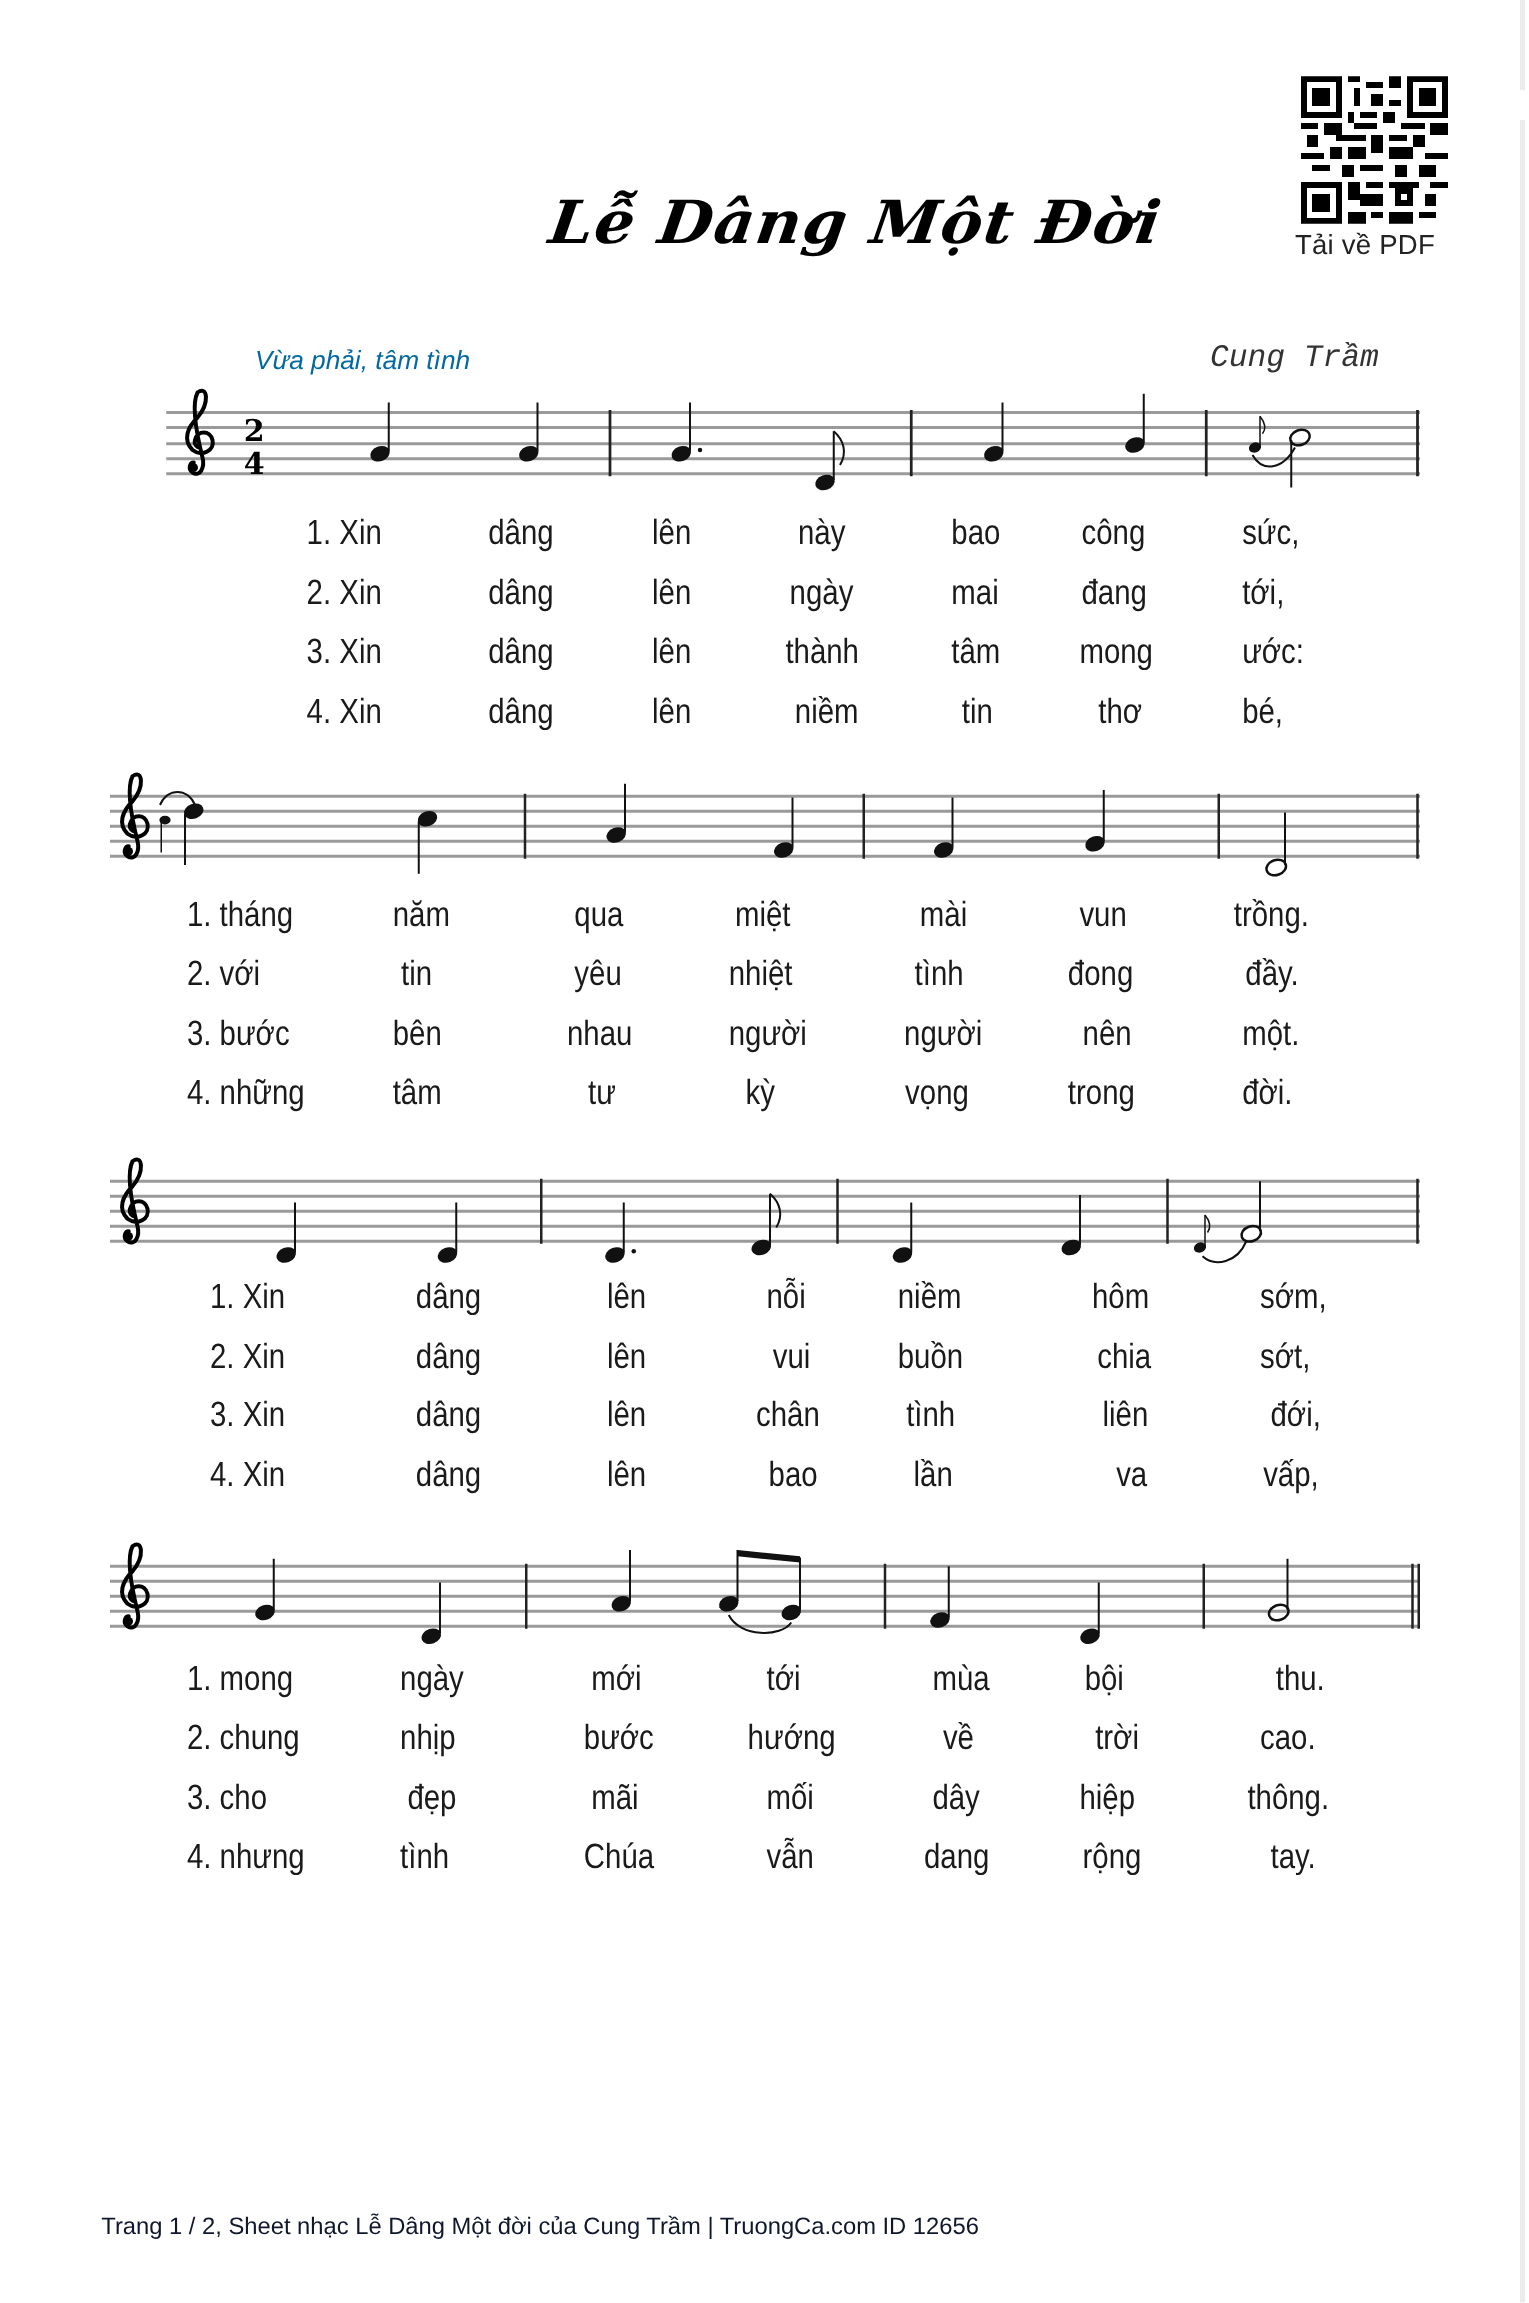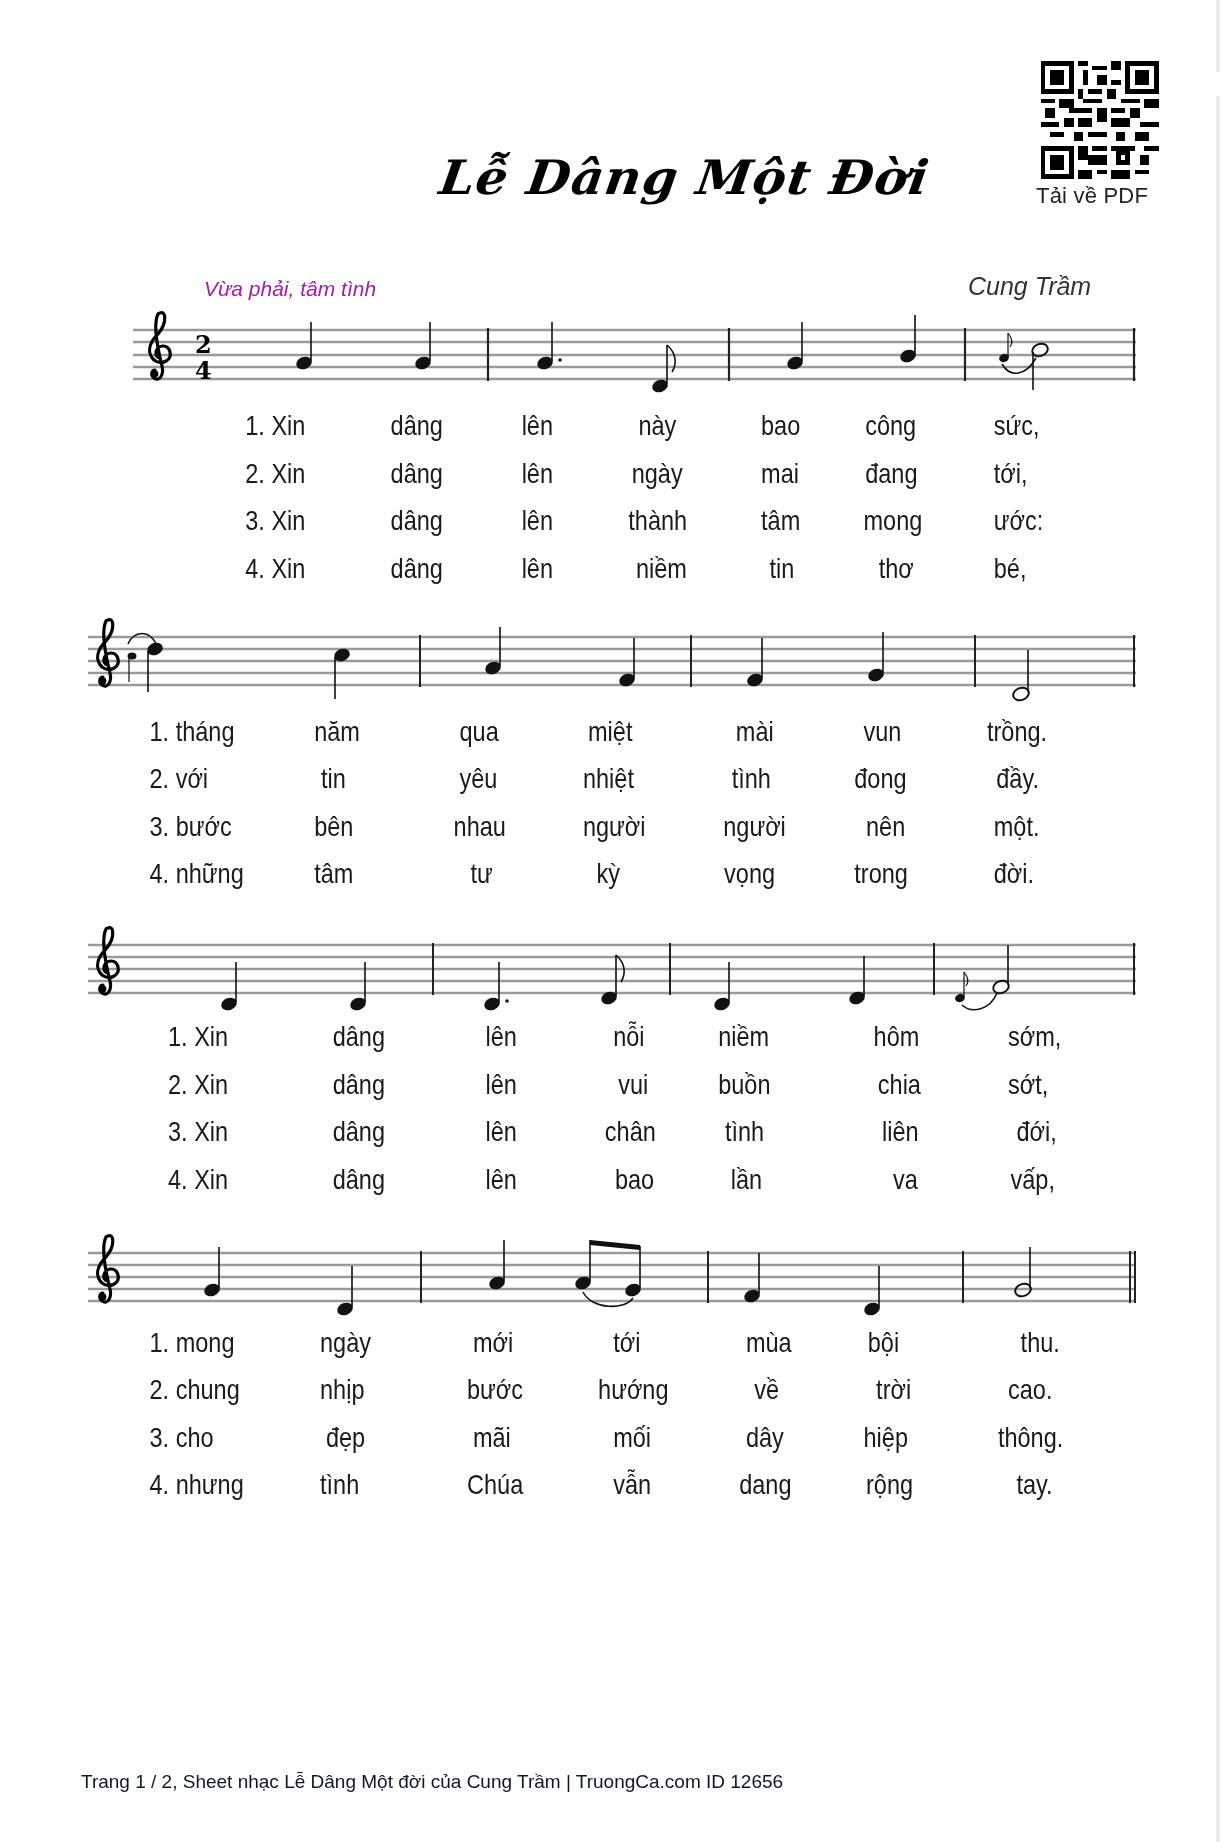--- a/index.html
+++ b/index.html
@@ -2,22 +2,22 @@
 <html><head>
 <meta charset="utf-8">
 <style>
   html,body{margin:0;padding:0;background:#fff;}
   body{width:1223px;height:1842px;position:relative;overflow:hidden;font-family:"Liberation Sans",sans-serif;color:#111;}
   .page-edge{position:absolute;left:1216px;top:0;width:4px;height:1842px;background:#ececec;}
   .page-edge-gap{position:absolute;left:1213px;top:72px;width:10px;height:24px;background:#fff;}
   .qr{position:absolute;left:1038px;top:61px;width:123px;height:118px;}
   .qr-label{position:absolute;left:1036px;top:183px;font-size:22px;color:#222;letter-spacing:0.2px;}
   .title{position:absolute;left:440px;top:148px;font-family:"DejaVu Serif",serif;font-weight:bold;font-style:italic;font-size:50px;letter-spacing:1px;color:#000;transform:skewX(-8deg) scaleY(0.95);}
-  .tempo{position:absolute;left:204px;top:277px;font-size:21px;font-style:italic;color:#a21caf;}
-  .composer{position:absolute;left:968px;top:272px;font-family:Liberation Sans, sans-serif;font-style:italic;font-size:25px;color:#333;}
+  .tempo{position:absolute;left:204px;top:277px;font-size:21px;font-style:italic;color:#0369a1;}
+  .composer{position:absolute;left:968px;top:272px;font-family:Liberation Mono, monospace;font-style:italic;font-size:25px;color:#333;}
   .system{position:absolute;left:0;width:1223px;}
   .staff-svg{position:absolute;left:0;top:0;}
   .lyric-row{position:absolute;left:0;height:32px;font-size:28px;color:#1a1a1a;transform:scaleX(0.84);transform-origin:left top;}
   .lyric-row span{position:absolute;top:0;white-space:nowrap;}
   .footer{position:absolute;left:81px;top:1771px;font-size:19px;color:#0f172a;}
 </style>
 </head>
 <body>
 
 <div class="page-edge"></div>

